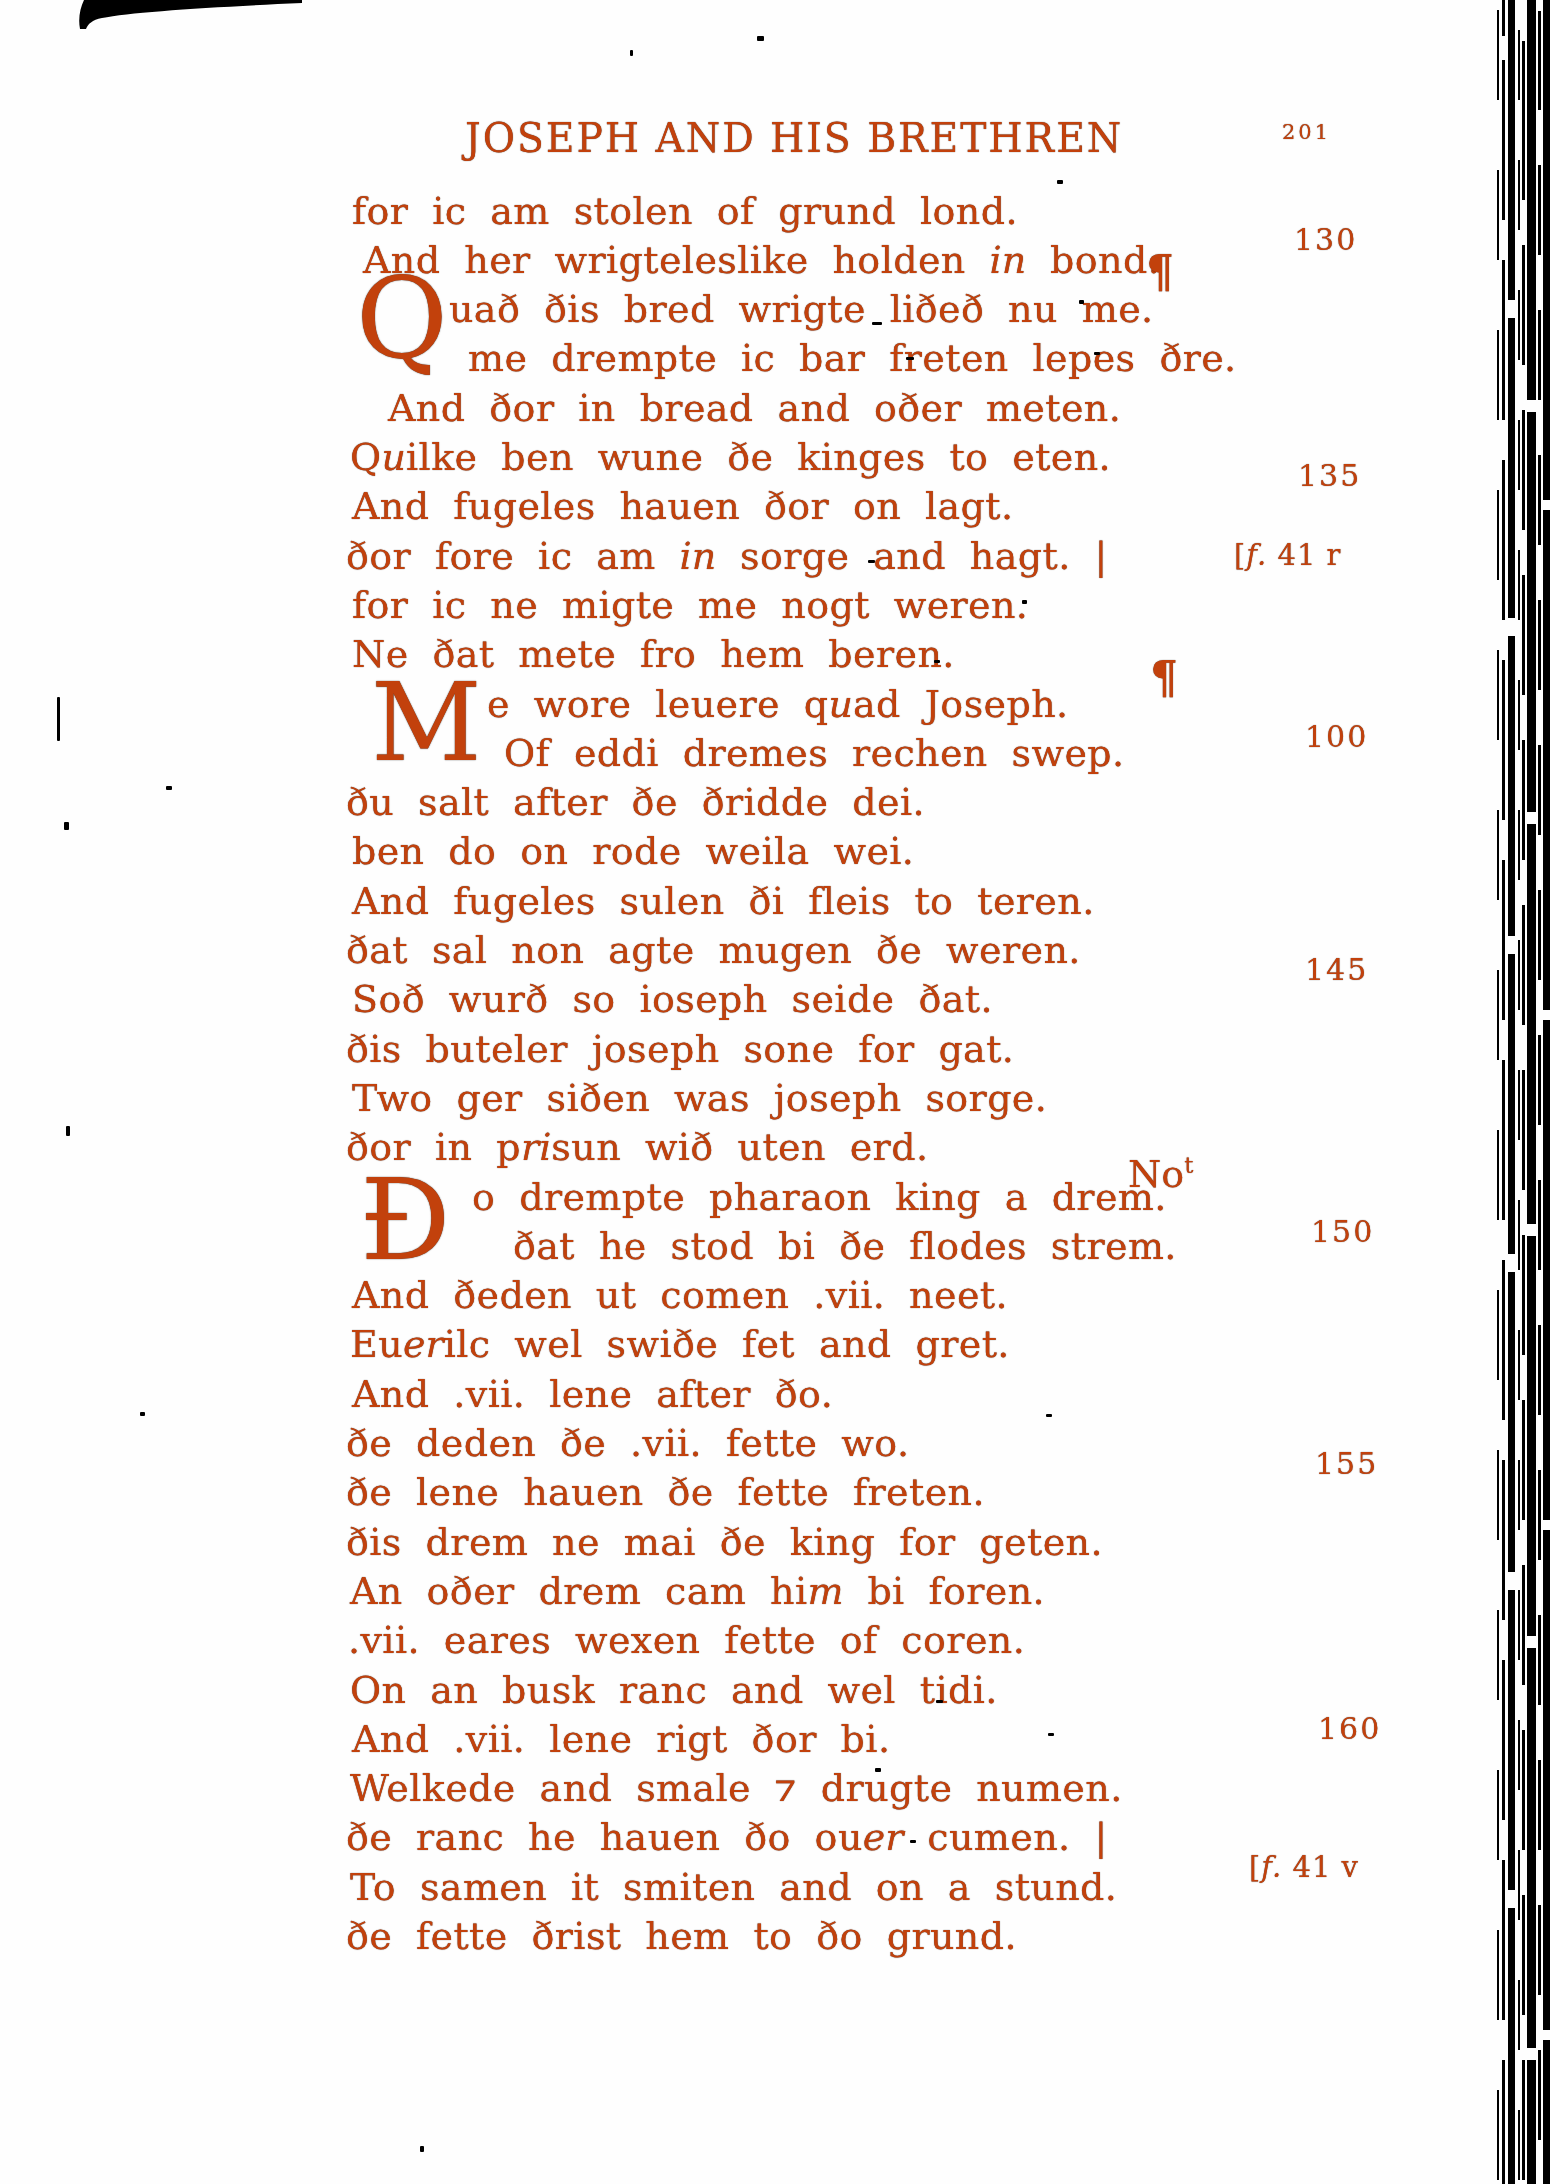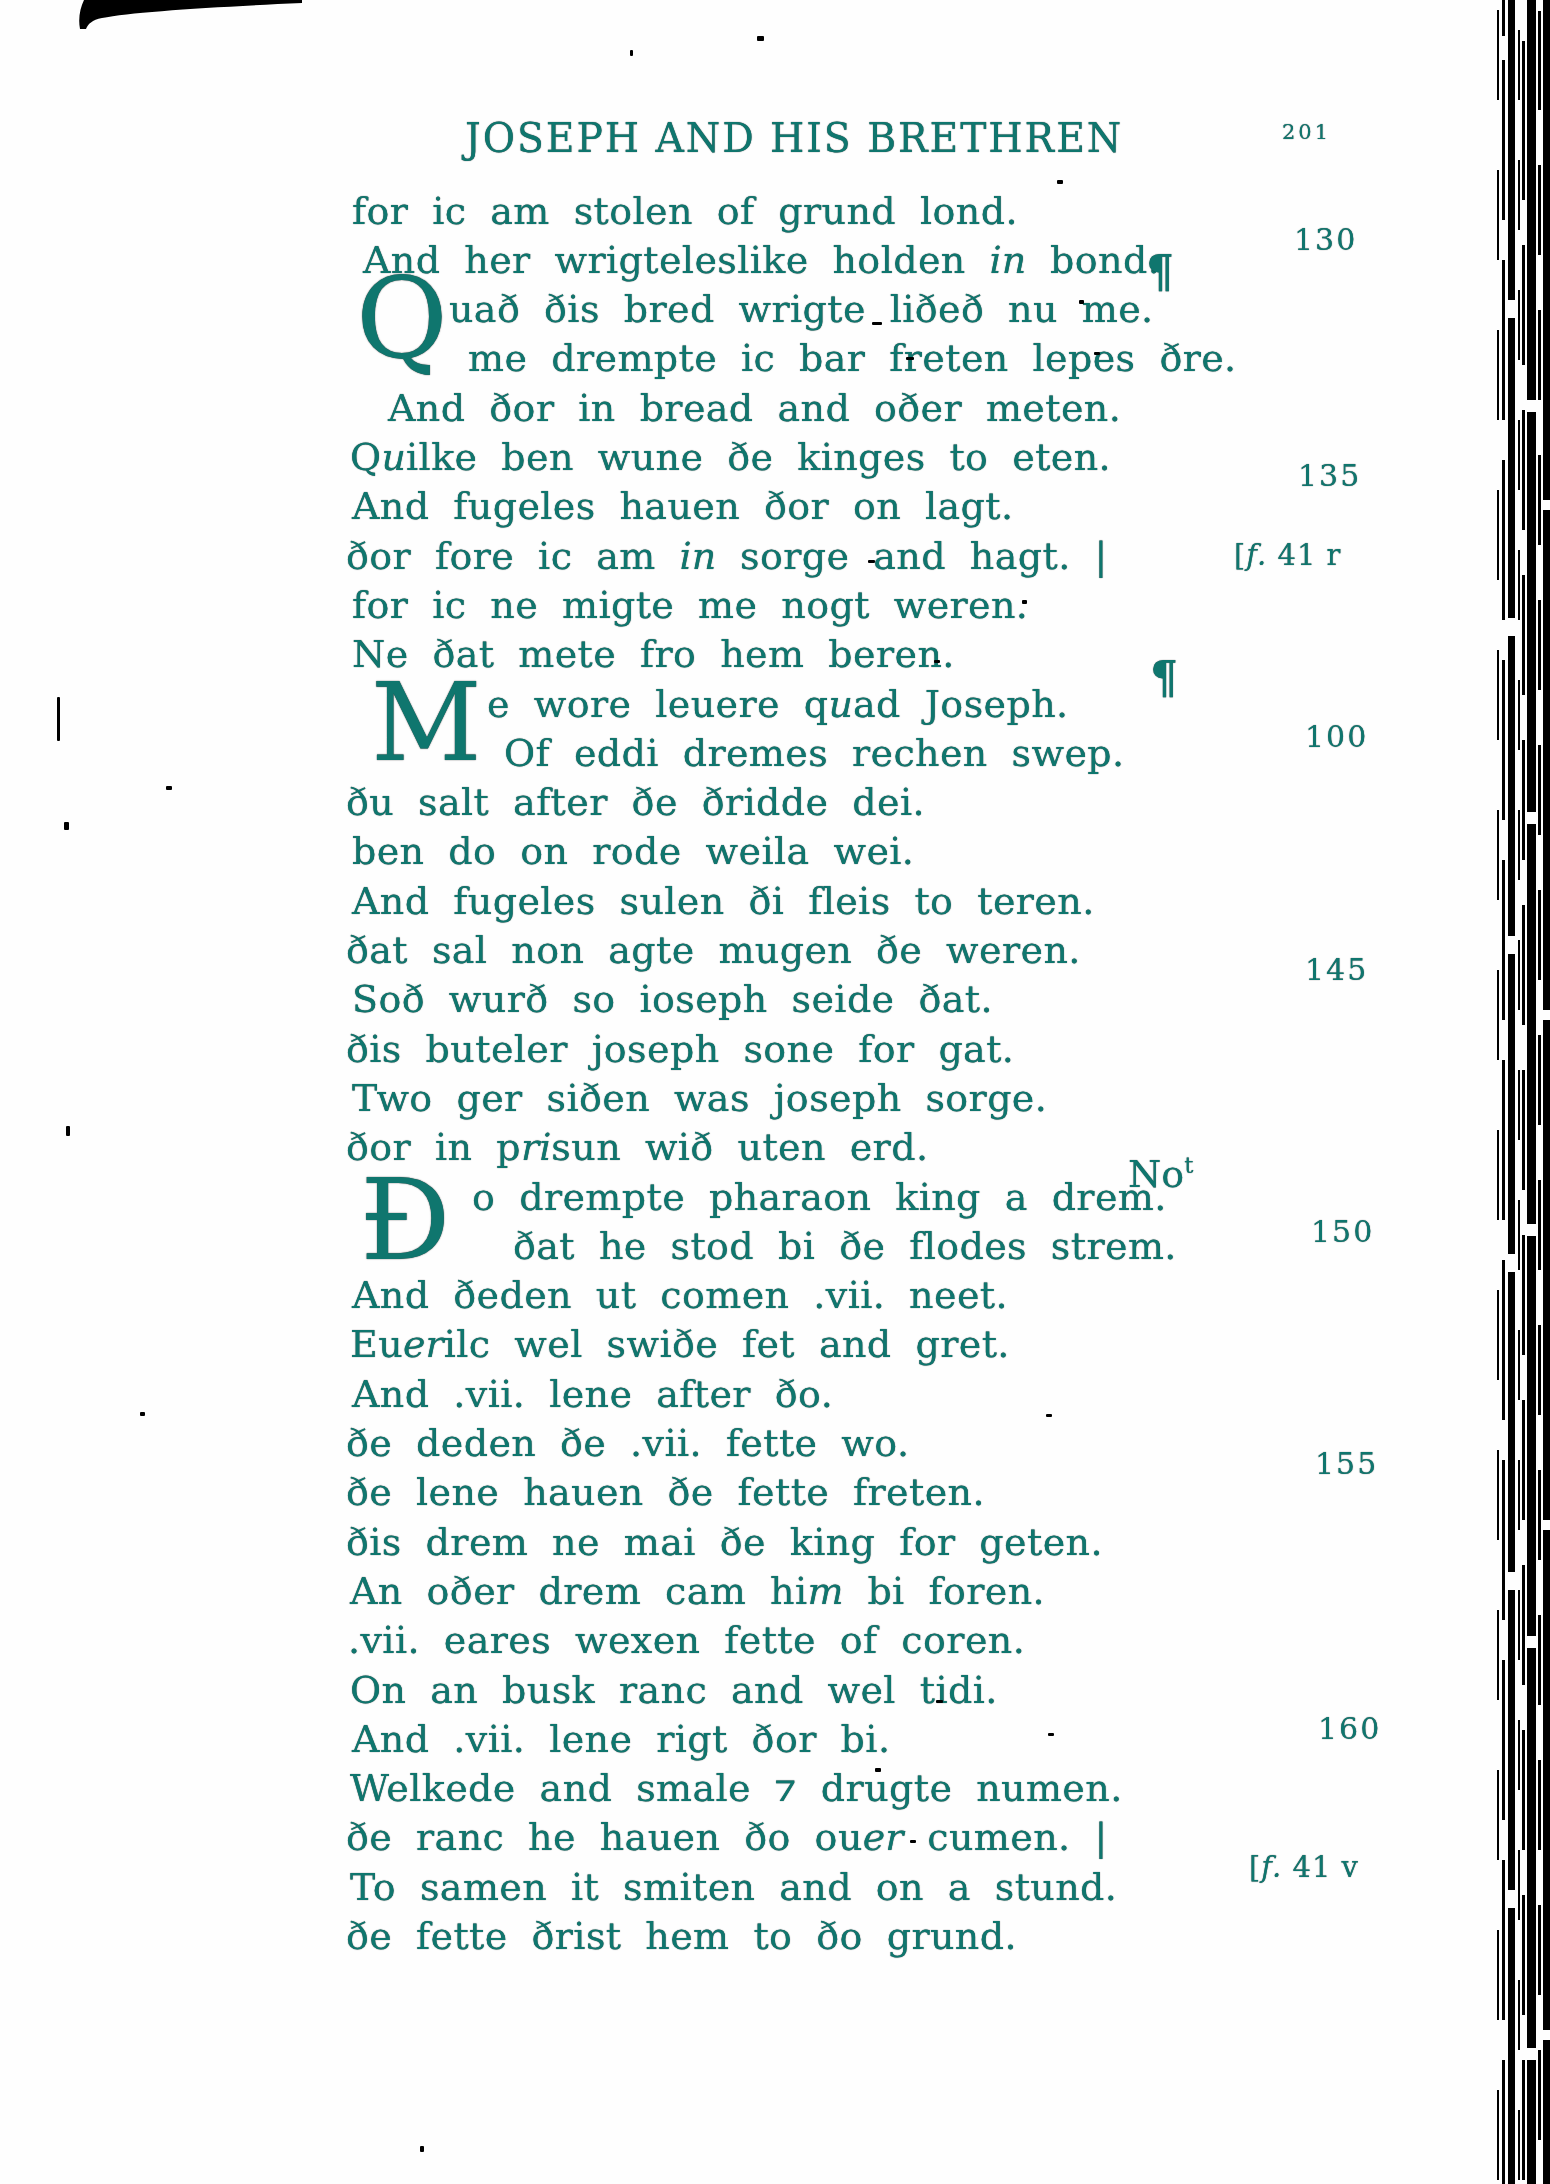--- a/index.html
+++ b/index.html
@@ -2,21 +2,21 @@
 <html><head>
 <meta charset="utf-8">
 <style>
   html,body{margin:0;padding:0;background:#ffffff;}
   .sheet{
     position:relative;
     width:1550px;height:2184px;
     background:#fefefe;
     overflow:hidden;
     font-family:"DejaVu Serif","Liberation Serif",serif;
-    color:#0f766e;
+    color:#c2410c;
   }
   
   .running-head{
     position:absolute;top:116px;left:465px;width:620px;
     font-size:41px;line-height:44px;letter-spacing:2px;
     white-space:nowrap;
     transform:scaleX(.96);transform-origin:left;
     text-shadow:0 0 1px rgba(0,0,0,.8);
   }
   .page-number{

